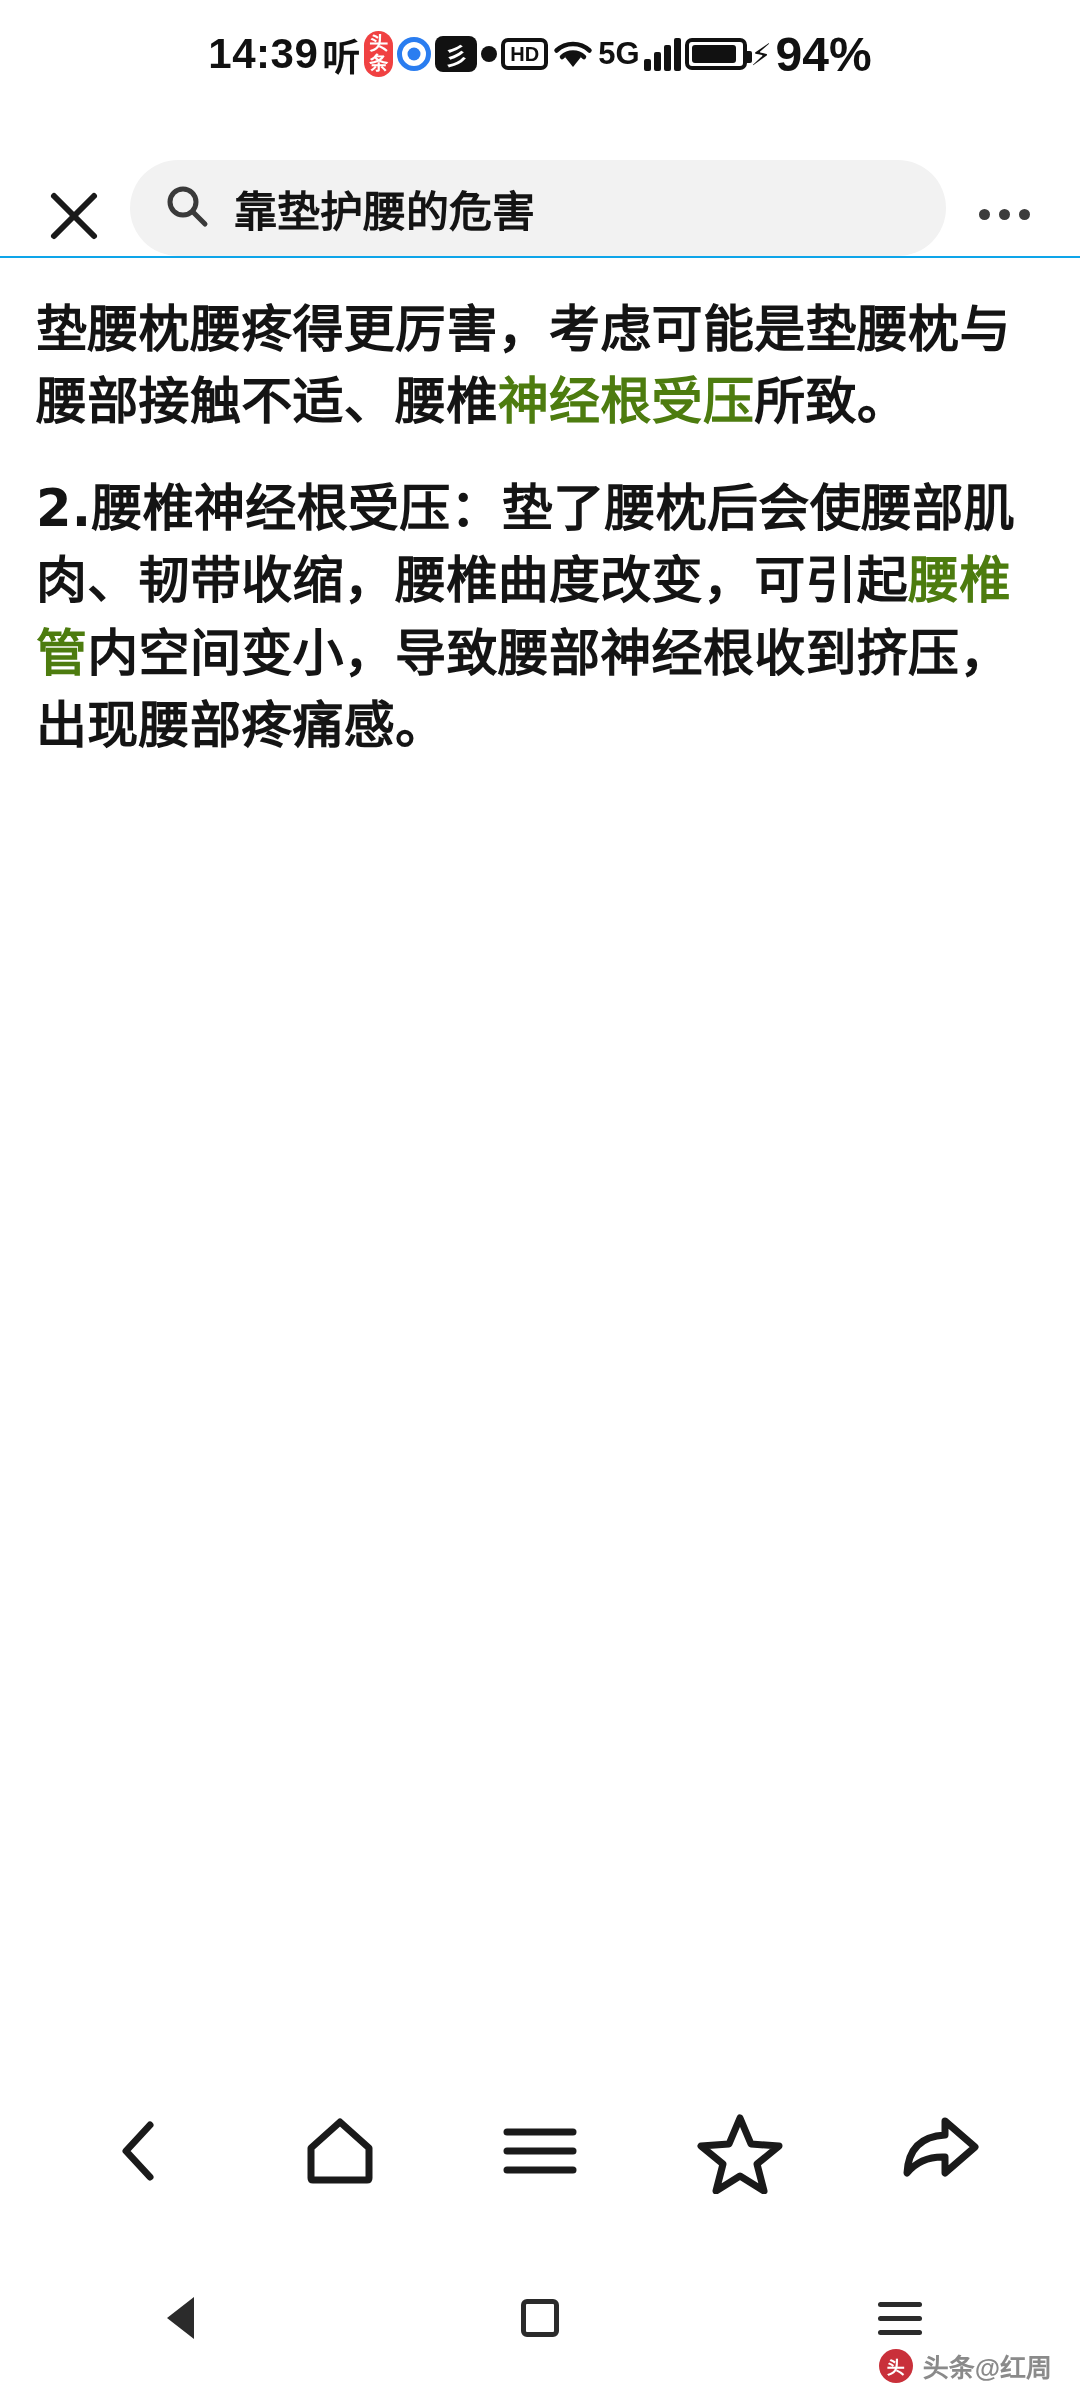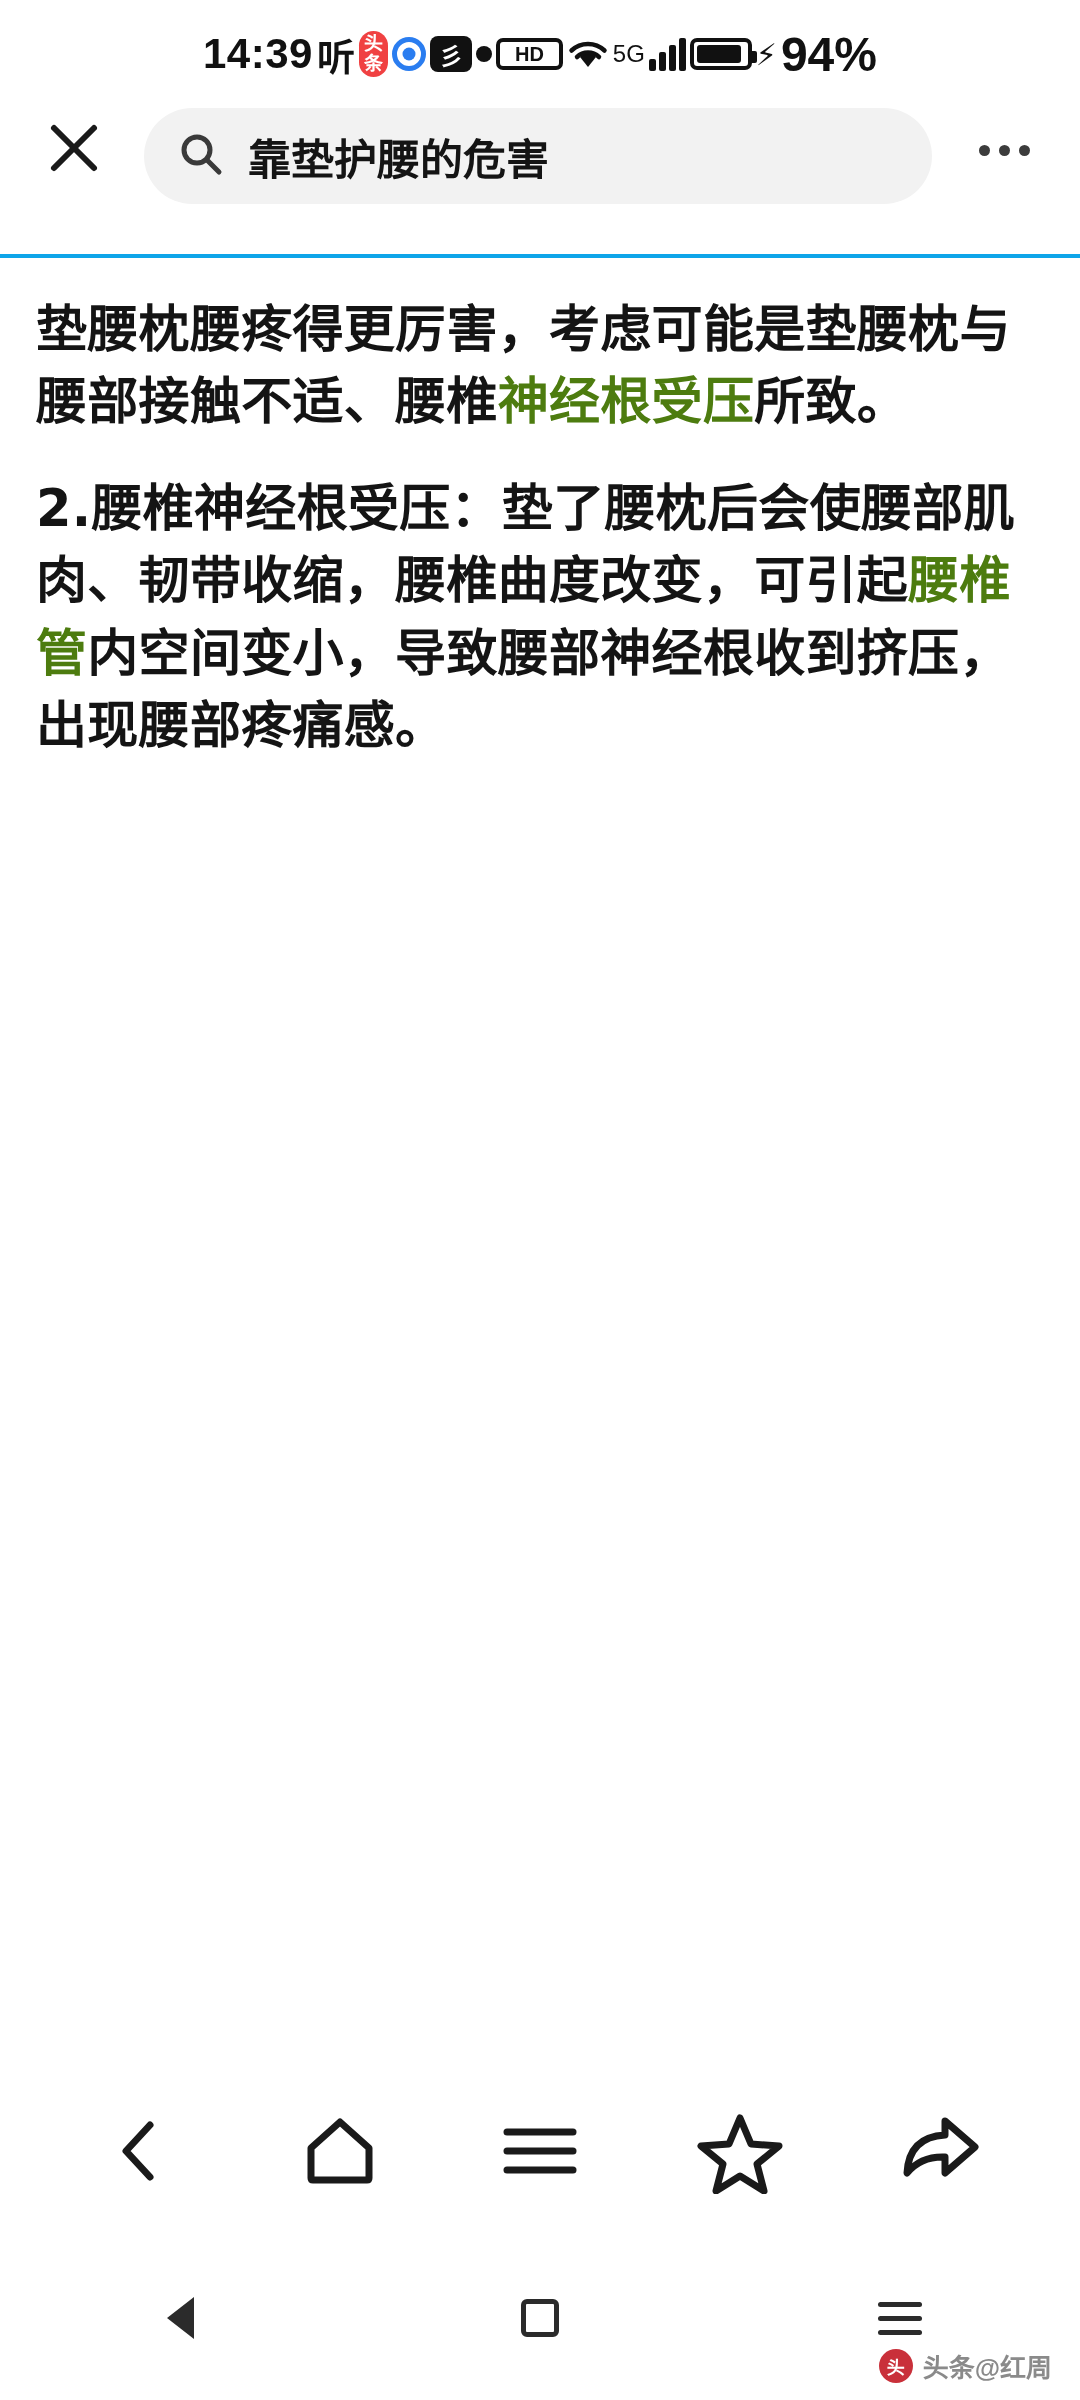--- a/index.html
+++ b/index.html
@@ -43,23 +43,23 @@
     width: 13px; height: 13px; border-radius: 50%; background: #2a7df0;
   }
   .ic-jianying {
     width: 42px; height: 36px; border-radius: 8px; background: #111; color: #fff;
     font-size: 24px; display: inline-flex; align-items: center; justify-content: center;
     font-weight: 700;
   }
   .ic-dot-black { width: 16px; height: 16px; border-radius: 50%; background: #111; }
   .ic-hd {
     border: 4px solid #111; border-radius: 7px; font-size: 20px; font-weight: 700;
-    padding: 1px 15px; line-height: 1.1;
-  }
-  .ic-5g { font-size: 24px; font-weight: 400; }
+    padding: 1px 5px; line-height: 1.1;
+  }
+  .ic-5g { font-size: 31px; font-weight: 700; }
   .bars { display: inline-flex; align-items: flex-end; gap: 3px; height: 34px; }
   .bars i { display: block; width: 7px; background: #111; border-radius: 2px; }
   .bars i:nth-child(1) { height: 12px; }
   .bars i:nth-child(2) { height: 19px; }
   .bars i:nth-child(3) { height: 26px; }
   .bars i:nth-child(4) { height: 33px; }
   .battery {
     width: 62px; height: 32px; border: 4px solid #111; border-radius: 7px;
     position: relative; display: inline-block;
   }
@@ -71,25 +71,25 @@
     position: absolute; left: 3px; top: 3px; bottom: 3px; width: 44px;
     background: #111; border-radius: 3px; display: block;
   }
   .bolt { font-size: 30px; font-weight: 700; }
   .batt-pct { font-size: 48px; font-weight: 700; }
 
   
   .top-bar {
     height: 150px;
     display: flex;
-    align-items: flex-start;
+    align-items: flex-end;
     padding: 0 34px;
-    gap: 30px;
+    gap: 16px;
     background: #fff;
-    border-bottom: 4px solid #0ea5e9;
+    border-bottom: 2px solid #0ea5e9;
   }
   .close-btn {
     width: 80px; height: 80px; flex: 0 0 80px;
     display: flex; align-items: center; justify-content: center;
   }
   .search-pill {
     flex: 1 1 auto;
     height: 96px;
     background: #f2f2f2;
     border-radius: 48px;

